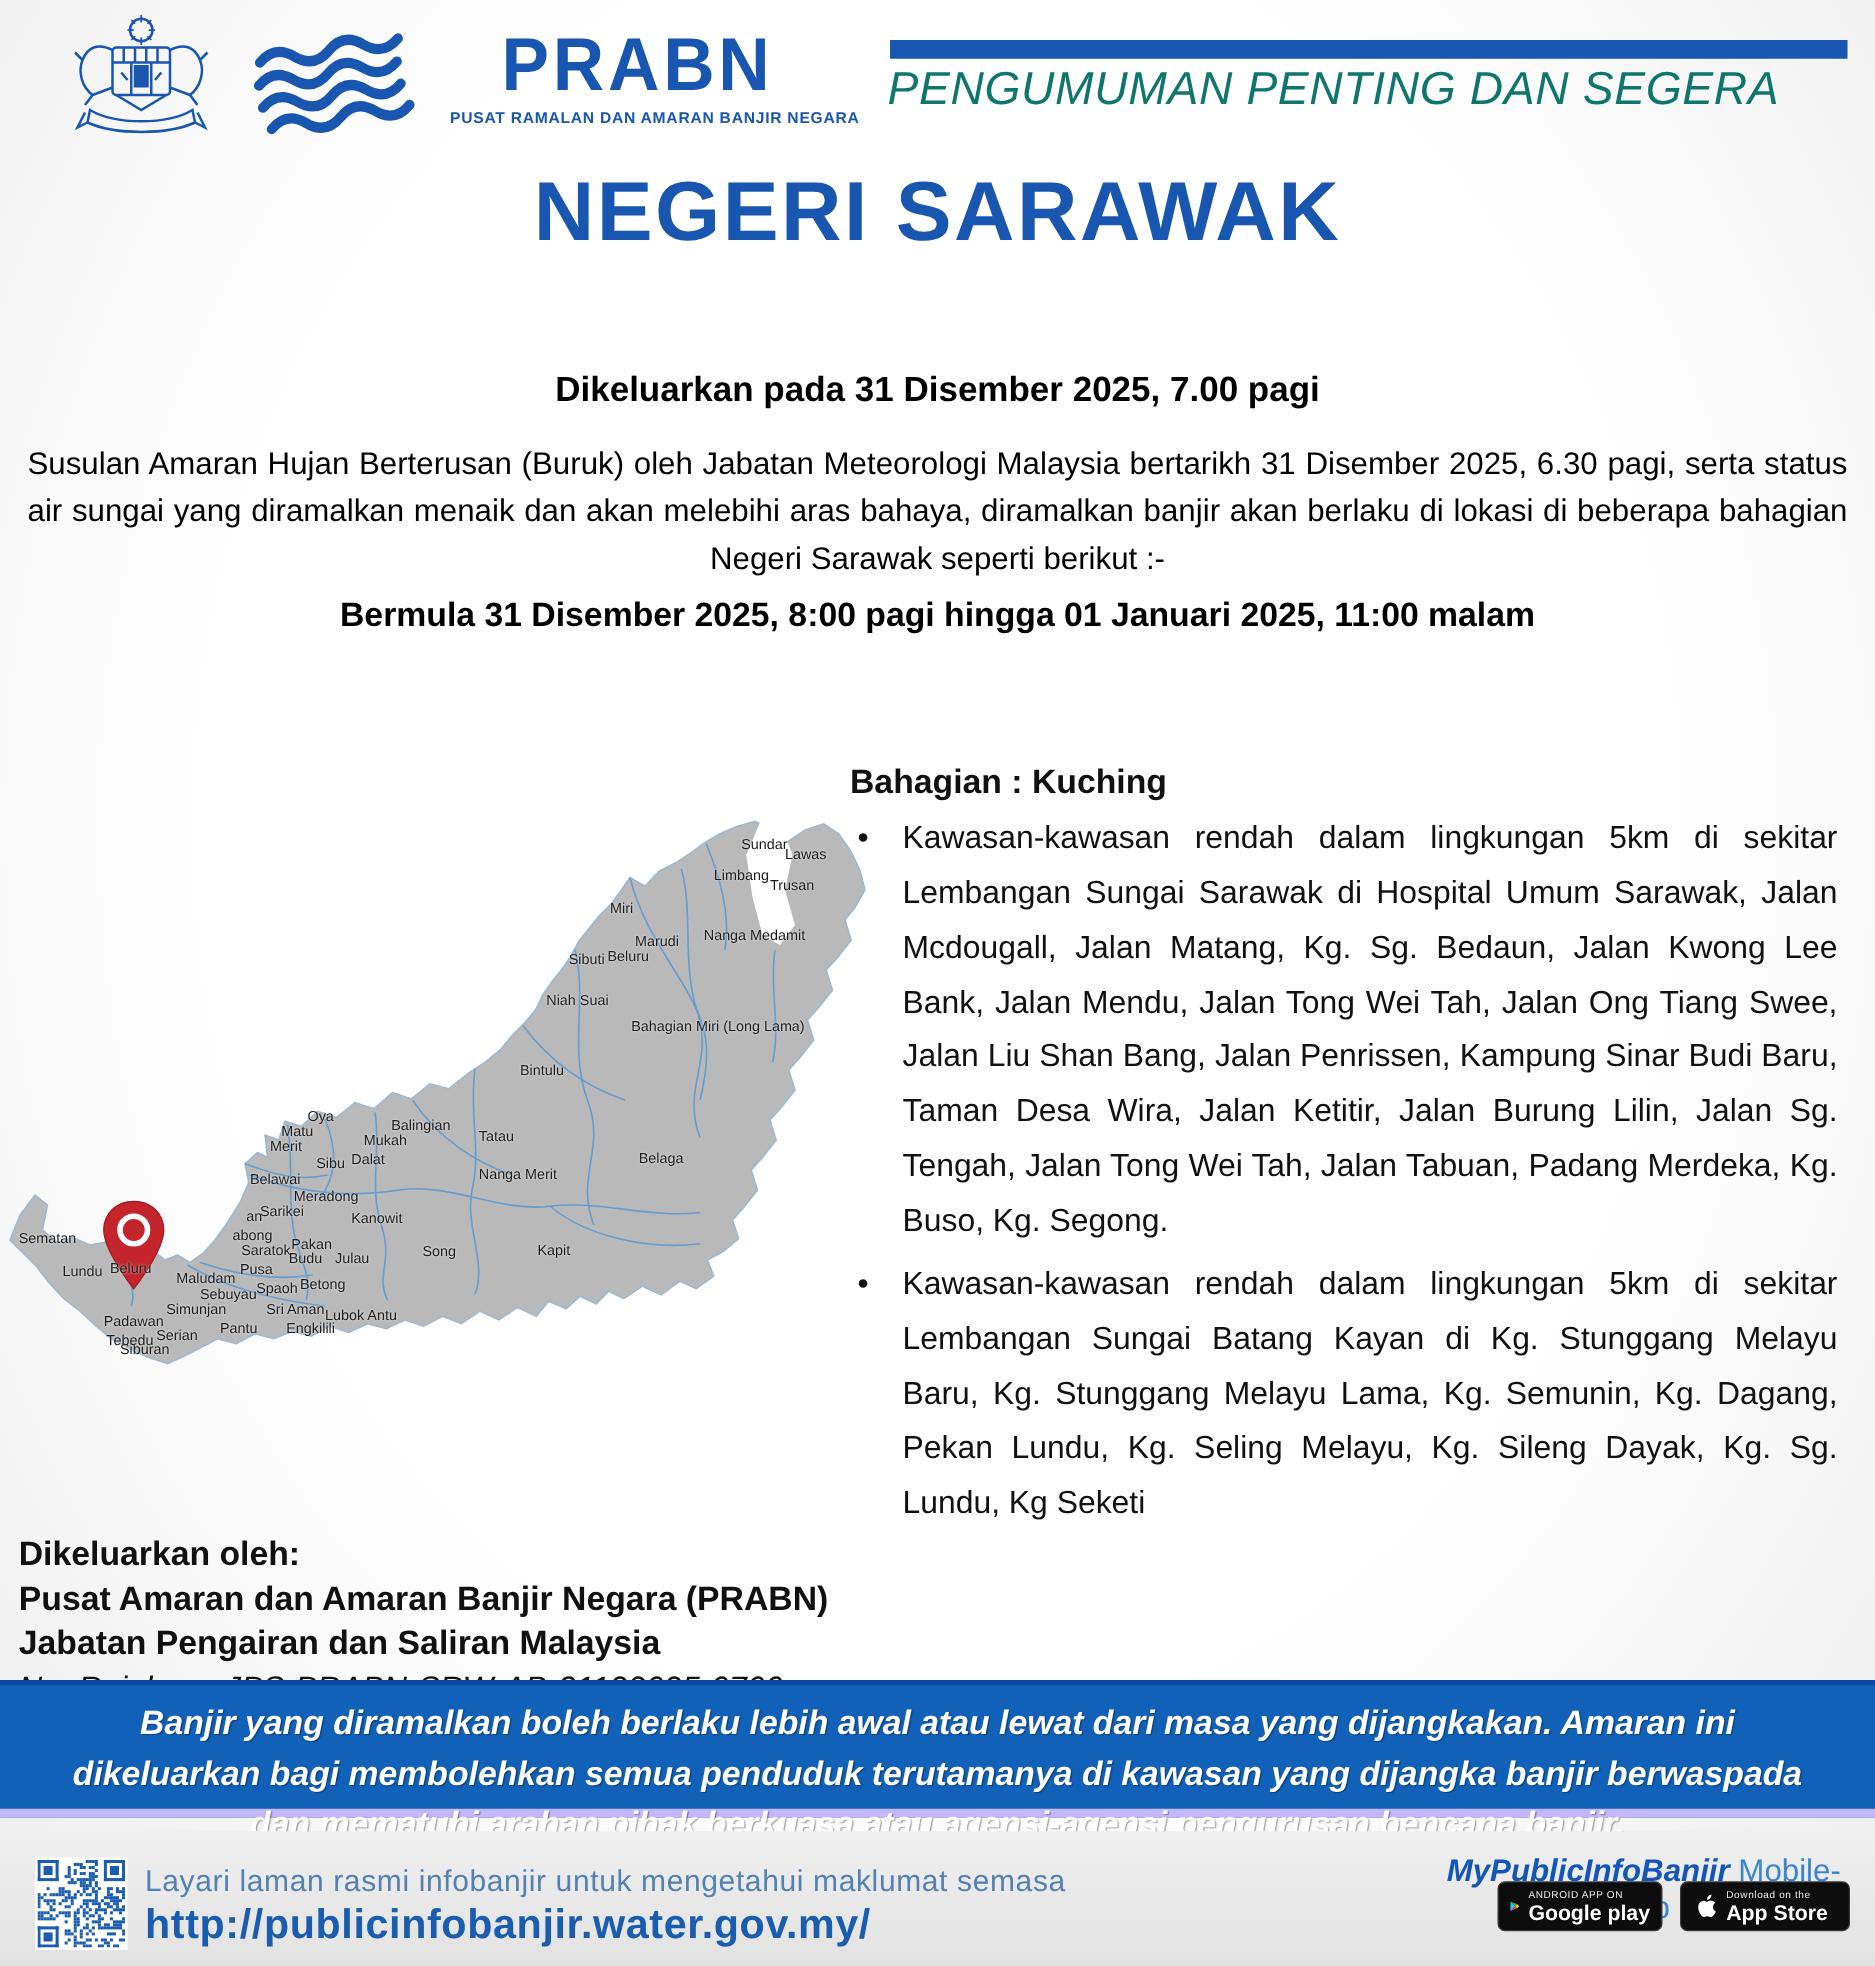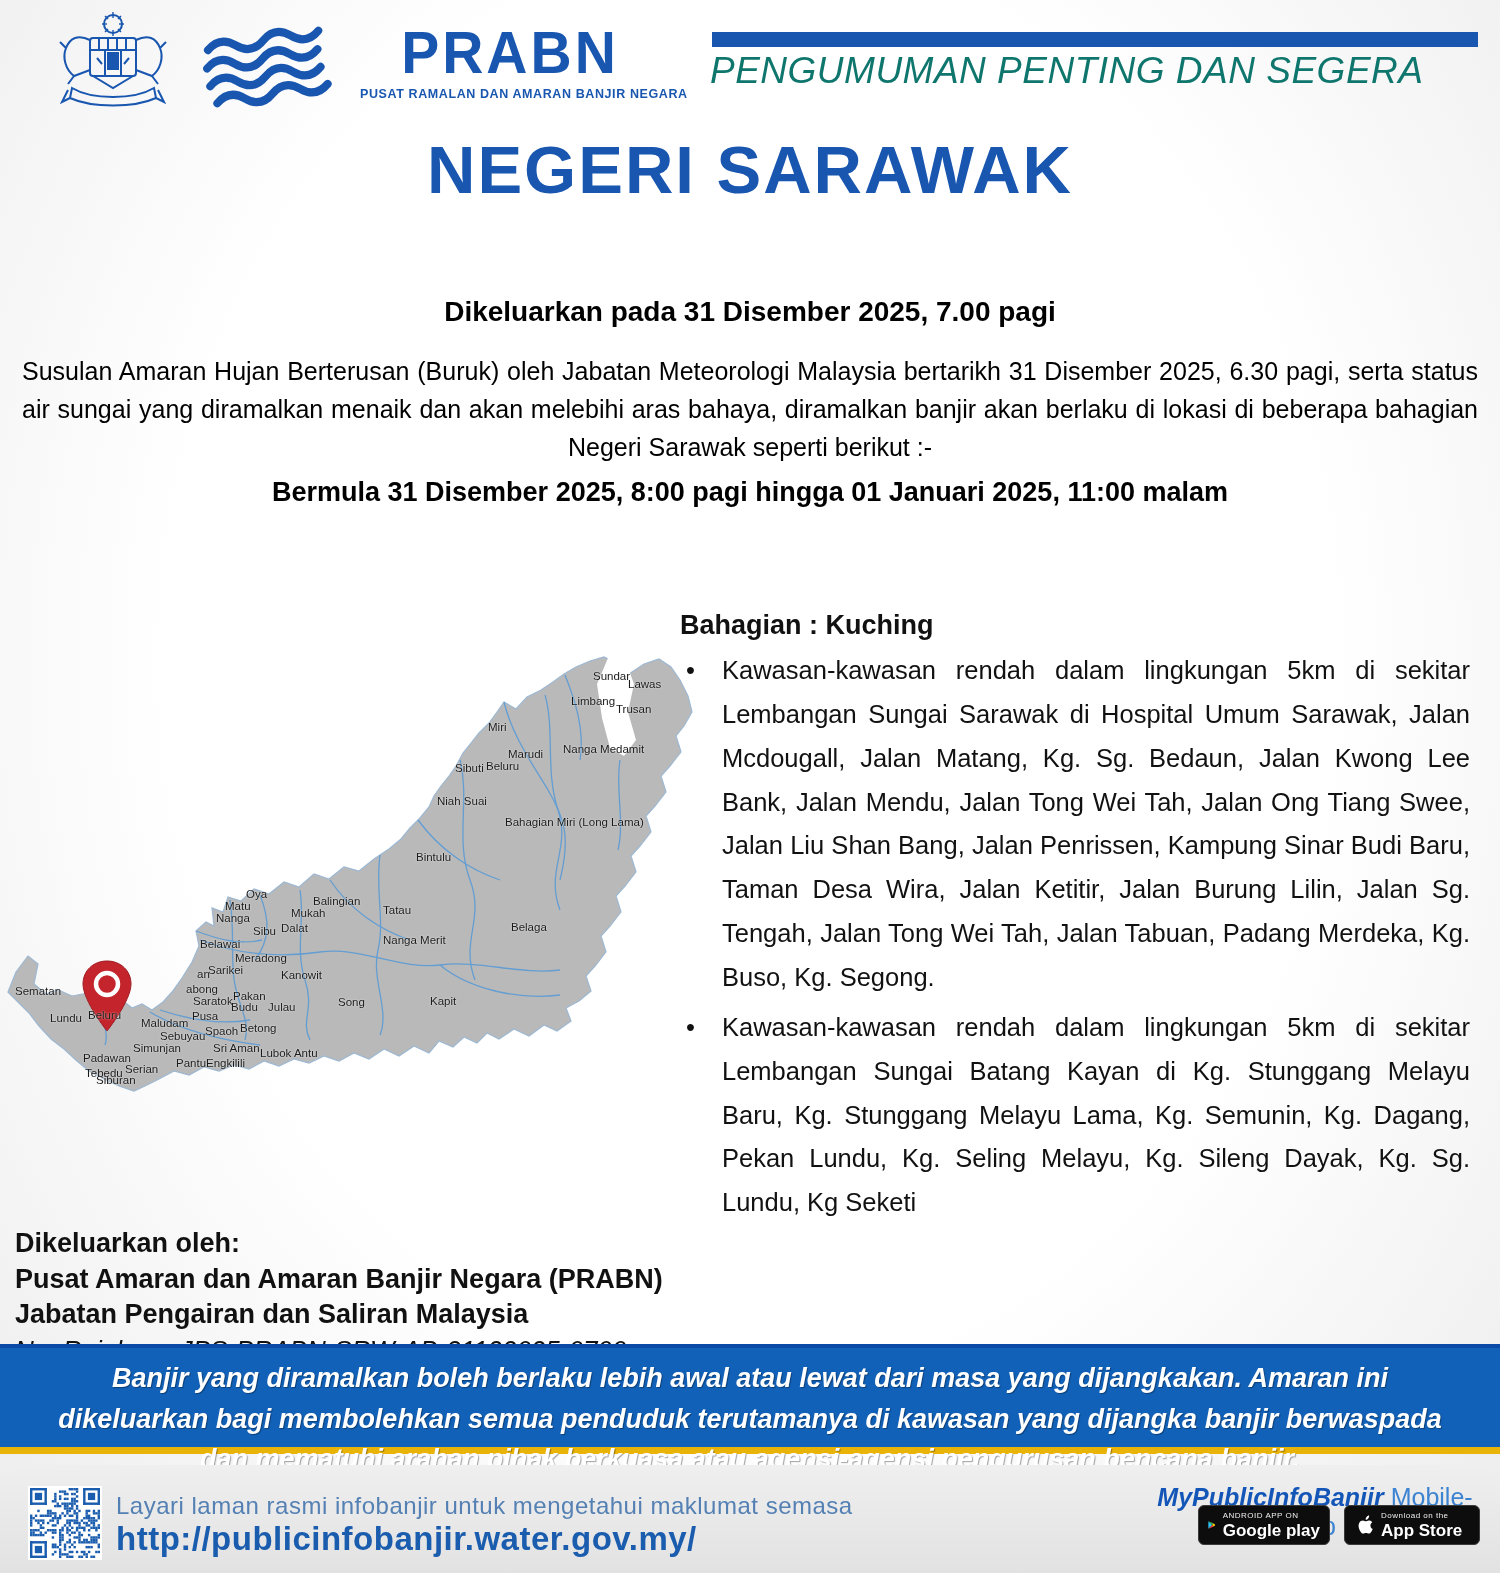--- a/index.html
+++ b/index.html
@@ -46,21 +46,21 @@
   .warn-list{margin:0;padding:0;list-style:none;}
   .warn-list li{position:relative;padding-left:42px;margin:0 0 6px 0;
     font-size:25.5px;line-height:1.72;text-align:justify;}
   .warn-list li::before{content:"\2022";position:absolute;left:6px;top:0;}
   
   .issuer{position:absolute;left:15px;top:1226px;width:700px;font-size:27px;line-height:1.32;}
   .issuer .b{font-weight:700;}
   .issuer .ref{font-style:italic;font-size:26px;}
   
   .banner{position:absolute;left:0;top:1344px;width:1500px;height:110px;
-    background:#1261b8;border-top:4px solid #0a4aa6;border-bottom:7px solid #eab308;
+    background:#1261b8;border-top:4px solid #0a4aa6;border-bottom:7px solid #c4b5fd;
     box-sizing:border-box;}
   .banner p{margin:10px auto 0 auto;width:1400px;text-align:center;color:#fff;
     font-size:27px;font-style:italic;font-weight:700;line-height:1.5;
     text-shadow:1px 1px 1px rgba(0,0,0,.35);}
   
   .footer{position:absolute;left:0;top:1465px;width:1500px;height:108px;
     background:linear-gradient(180deg,#efefef,#e2e2e2);}
   .qr{position:absolute;left:28px;top:1486px;width:74px;height:74px;background:#fff;padding:2px;box-sizing:border-box;}
   .visit{position:absolute;left:116px;top:1492px;font-size:24px;color:#5480b4;letter-spacing:.5px;}
   .url{position:absolute;left:116px;top:1520px;font-size:33px;font-weight:700;color:#1a5cad;text-decoration:none;letter-spacing:.5px;}
@@ -192,21 +192,21 @@
       <div class="maplabel" style="left: 486px; top: 120px;">Beluru</div>
       <div class="maplabel" style="left: 455px; top: 122px;">Sibuti</div>
       <div class="maplabel" style="left: 437px; top: 155px;">Niah Suai</div>
       <div class="maplabel" style="left: 505px; top: 176px;">Bahagian Miri (Long Lama)</div>
       <div class="maplabel" style="left: 416px; top: 211px;">Bintulu</div>
       <div class="maplabel" style="left: 246px; top: 248px;">Oya</div>
       <div class="maplabel" style="left: 313px; top: 255px;">Balingian</div>
       <div class="maplabel" style="left: 225px; top: 260px;">Matu</div>
       <div class="maplabel" style="left: 383px; top: 264px;">Tatau</div>
       <div class="maplabel" style="left: 291px; top: 267px;">Mukah</div>
-      <div class="maplabel" style="left: 216px; top: 272px;">Nanga</div>
+      <div class="maplabel" style="left: 216px; top: 272px;">Merit</div>
       <div class="maplabel" style="left: 511px; top: 281px;">Belaga</div>
       <div class="maplabel" style="left: 281px; top: 282px;">Dalat</div>
       <div class="maplabel" style="left: 253px; top: 285px;">Sibu</div>
       <div class="maplabel" style="left: 383px; top: 294px;">Nanga Merit</div>
       <div class="maplabel" style="left: 200px; top: 298px;">Belawai</div>
       <div class="maplabel" style="left: 235px; top: 312px;">Meradong</div>
       <div class="maplabel" style="left: 208px; top: 324px;">Sarikei</div>
       <div class="maplabel" style="left: 197px; top: 328px;">an</div>
       <div class="maplabel" style="left: 281px; top: 329px;">Kanowit</div>
       <div class="maplabel" style="left: 186px; top: 343px;">abong</div>
@@ -223,21 +223,21 @@
       <div class="maplabel" style="left: 141px; top: 377px;">Maludam</div>
       <div class="maplabel" style="left: 240px; top: 382px;">Betong</div>
       <div class="maplabel" style="left: 205px; top: 385px;">Spaoh</div>
       <div class="maplabel" style="left: 96px; top: 390px; margin-top: 44px;">Siburan</div>
       <div class="maplabel" style="left: 160px; top: 390px;">Sebuyau</div>
       <div class="maplabel" style="left: 213px; top: 402px;">Sri Aman</div>
       <div class="maplabel" style="left: 133px; top: 402px;">Simunjan</div>
       <div class="maplabel" style="left: 260px; top: 407px;">Lubok Antu</div>
       <div class="maplabel" style="left: 83px; top: 412px;">Padawan</div>
       <div class="maplabel" style="left: 176px; top: 417px;">Pantu</div>
-      <div class="maplabel" style="left: 206px; top: 417px;">Engkilili</div>
+      <div class="maplabel" style="left: 229px; top: 417px;">Engkilili</div>
       <div class="maplabel" style="left: 125px; top: 423px;">Serian</div>
       <div class="maplabel" style="left: 85px; top: 427px;">Tebedu</div>
     </div>
 </div>
 
 <div class="warncol">
   <h3 class="warn-head">Bahagian : Kuching</h3>
   <ul class="warn-list">
       <li>Kawasan-kawasan rendah dalam lingkungan 5km di sekitar Lembangan Sungai Sarawak di Hospital Umum Sarawak, Jalan Mcdougall, Jalan Matang, Kg. Sg. Bedaun, Jalan Kwong Lee Bank, Jalan Mendu, Jalan Tong Wei Tah, Jalan Ong Tiang Swee, Jalan Liu Shan Bang, Jalan Penrissen, Kampung Sinar Budi Baru, Taman Desa Wira, Jalan Ketitir, Jalan Burung Lilin, Jalan Sg. Tengah, Jalan Tong Wei Tah, Jalan Tabuan, Padang Merdeka, Kg. Buso, Kg. Segong.</li>
       <li>Kawasan-kawasan rendah dalam lingkungan 5km di sekitar Lembangan Sungai Batang Kayan di Kg. Stunggang Melayu Baru, Kg. Stunggang Melayu Lama, Kg. Semunin, Kg. Dagang, Pekan Lundu, Kg. Seling Melayu, Kg. Sileng Dayak, Kg. Sg. Lundu, Kg Seketi</li>

